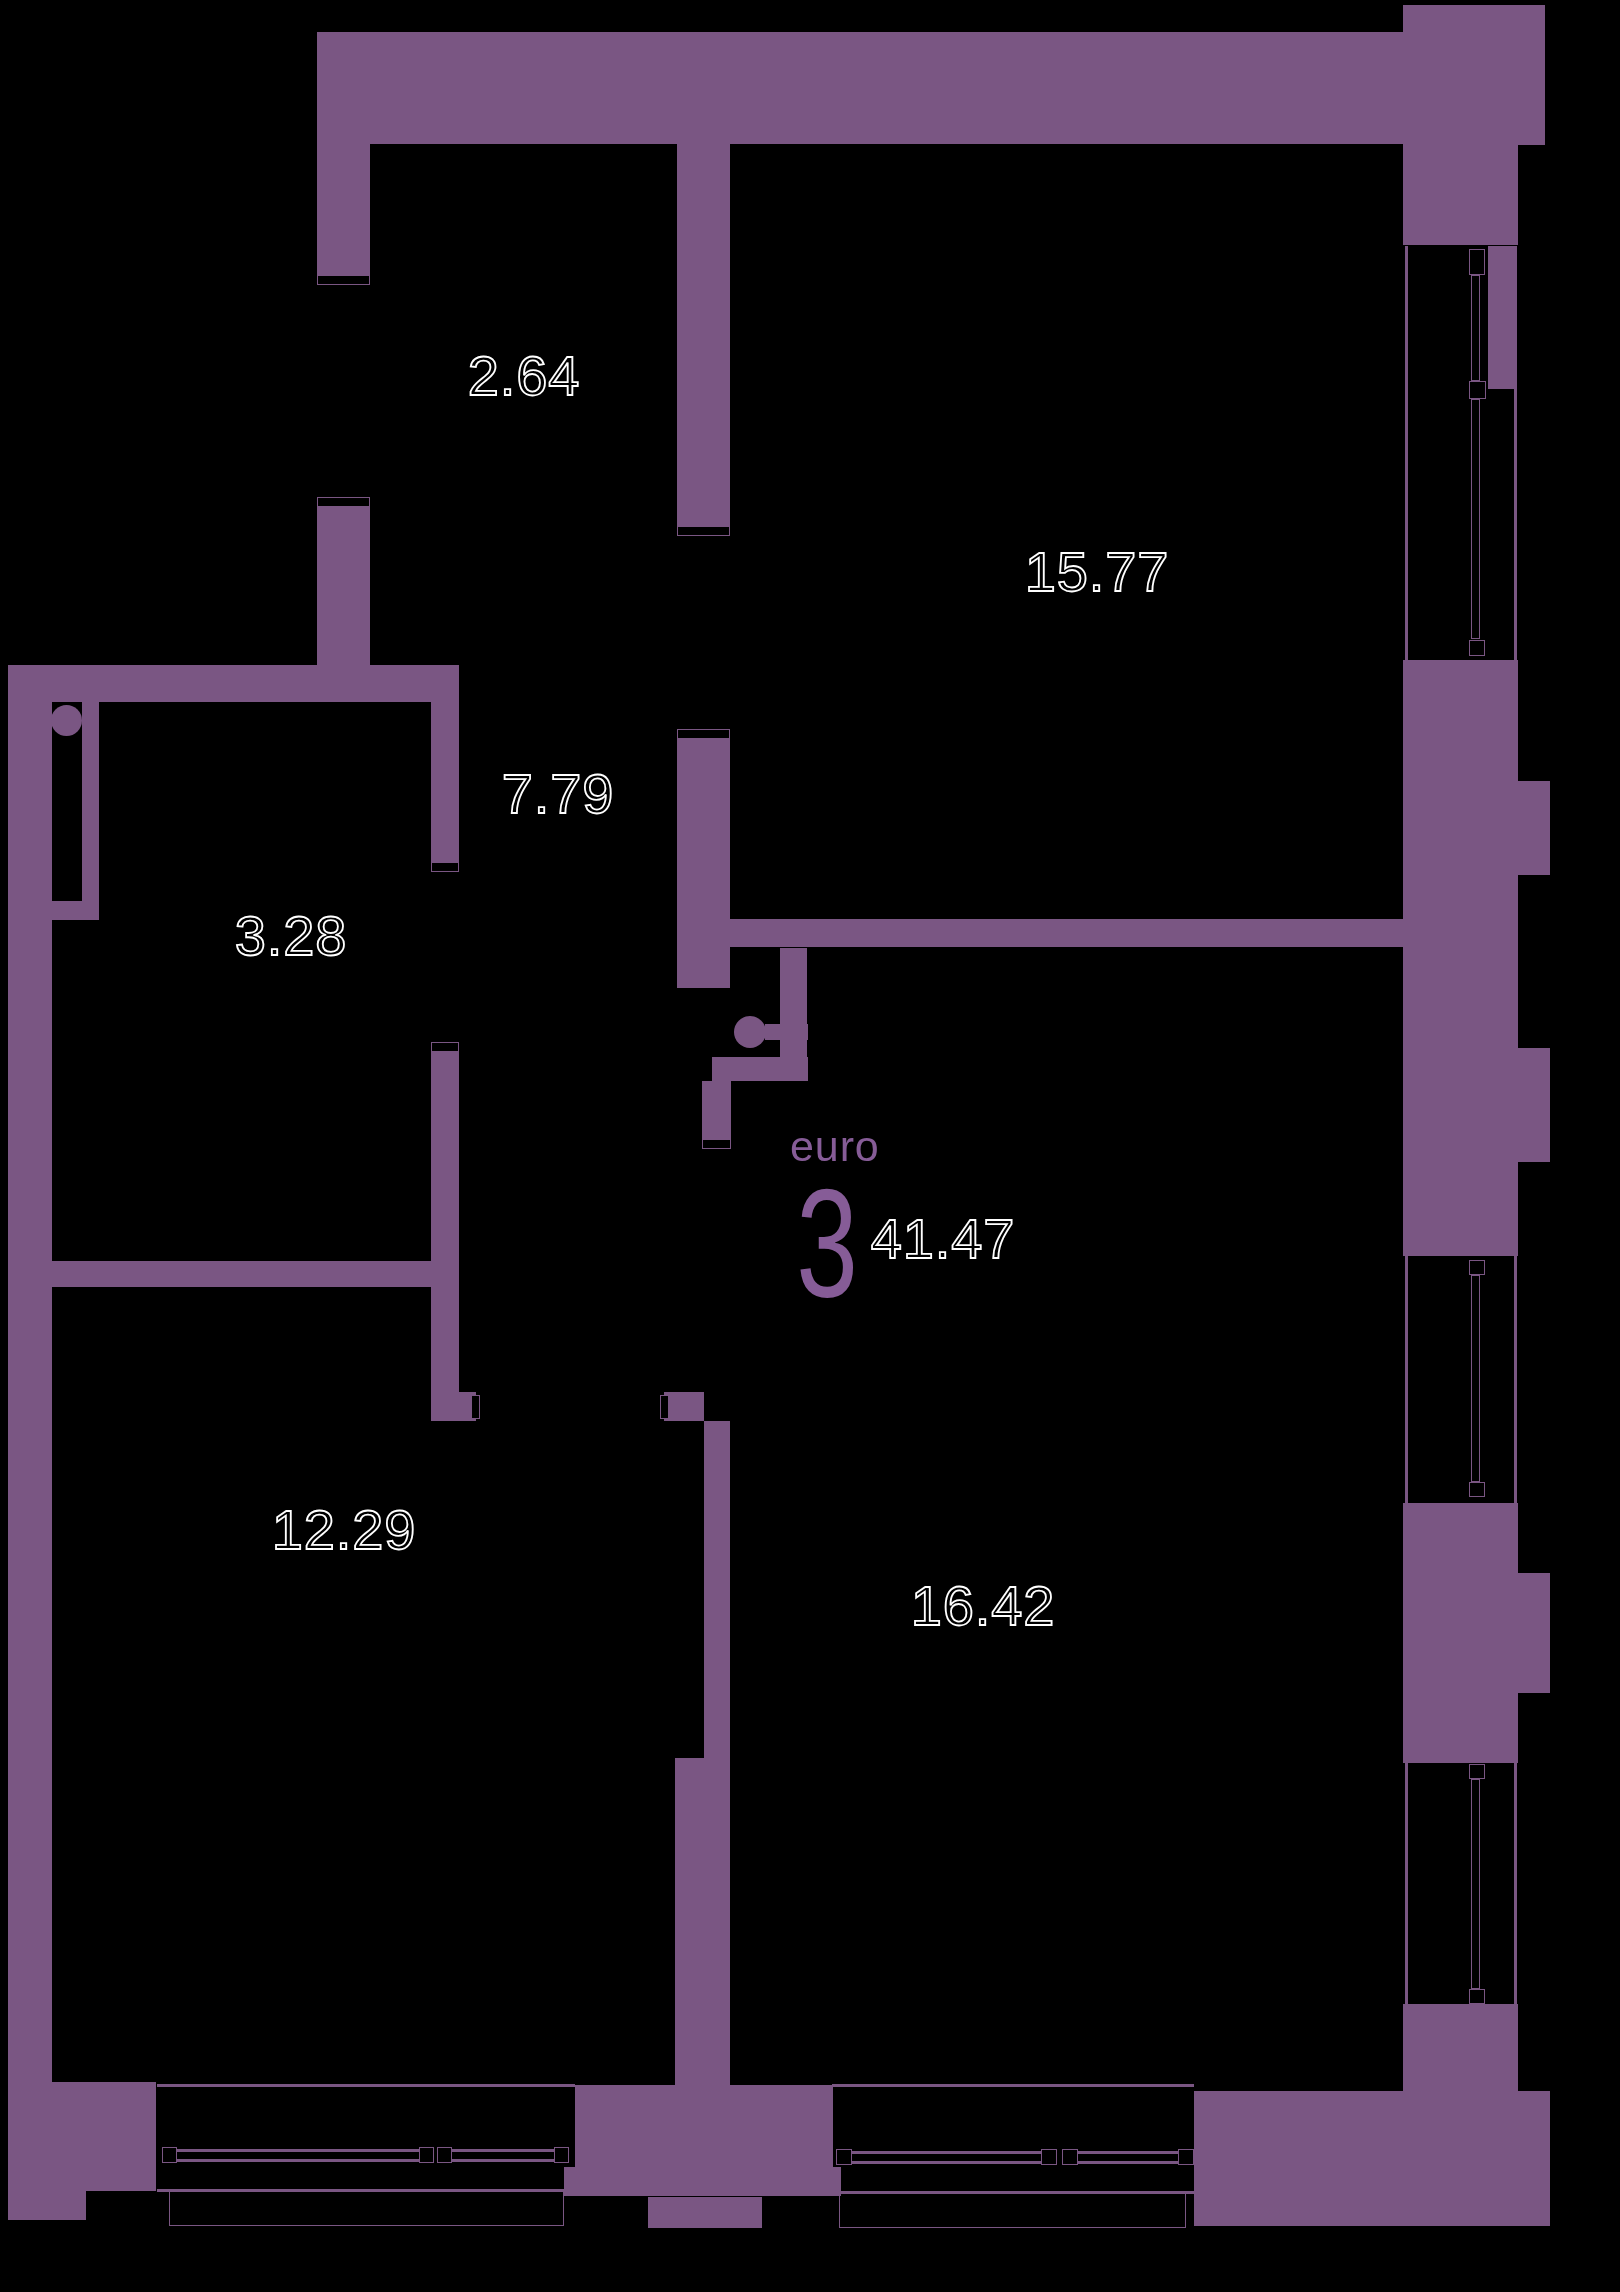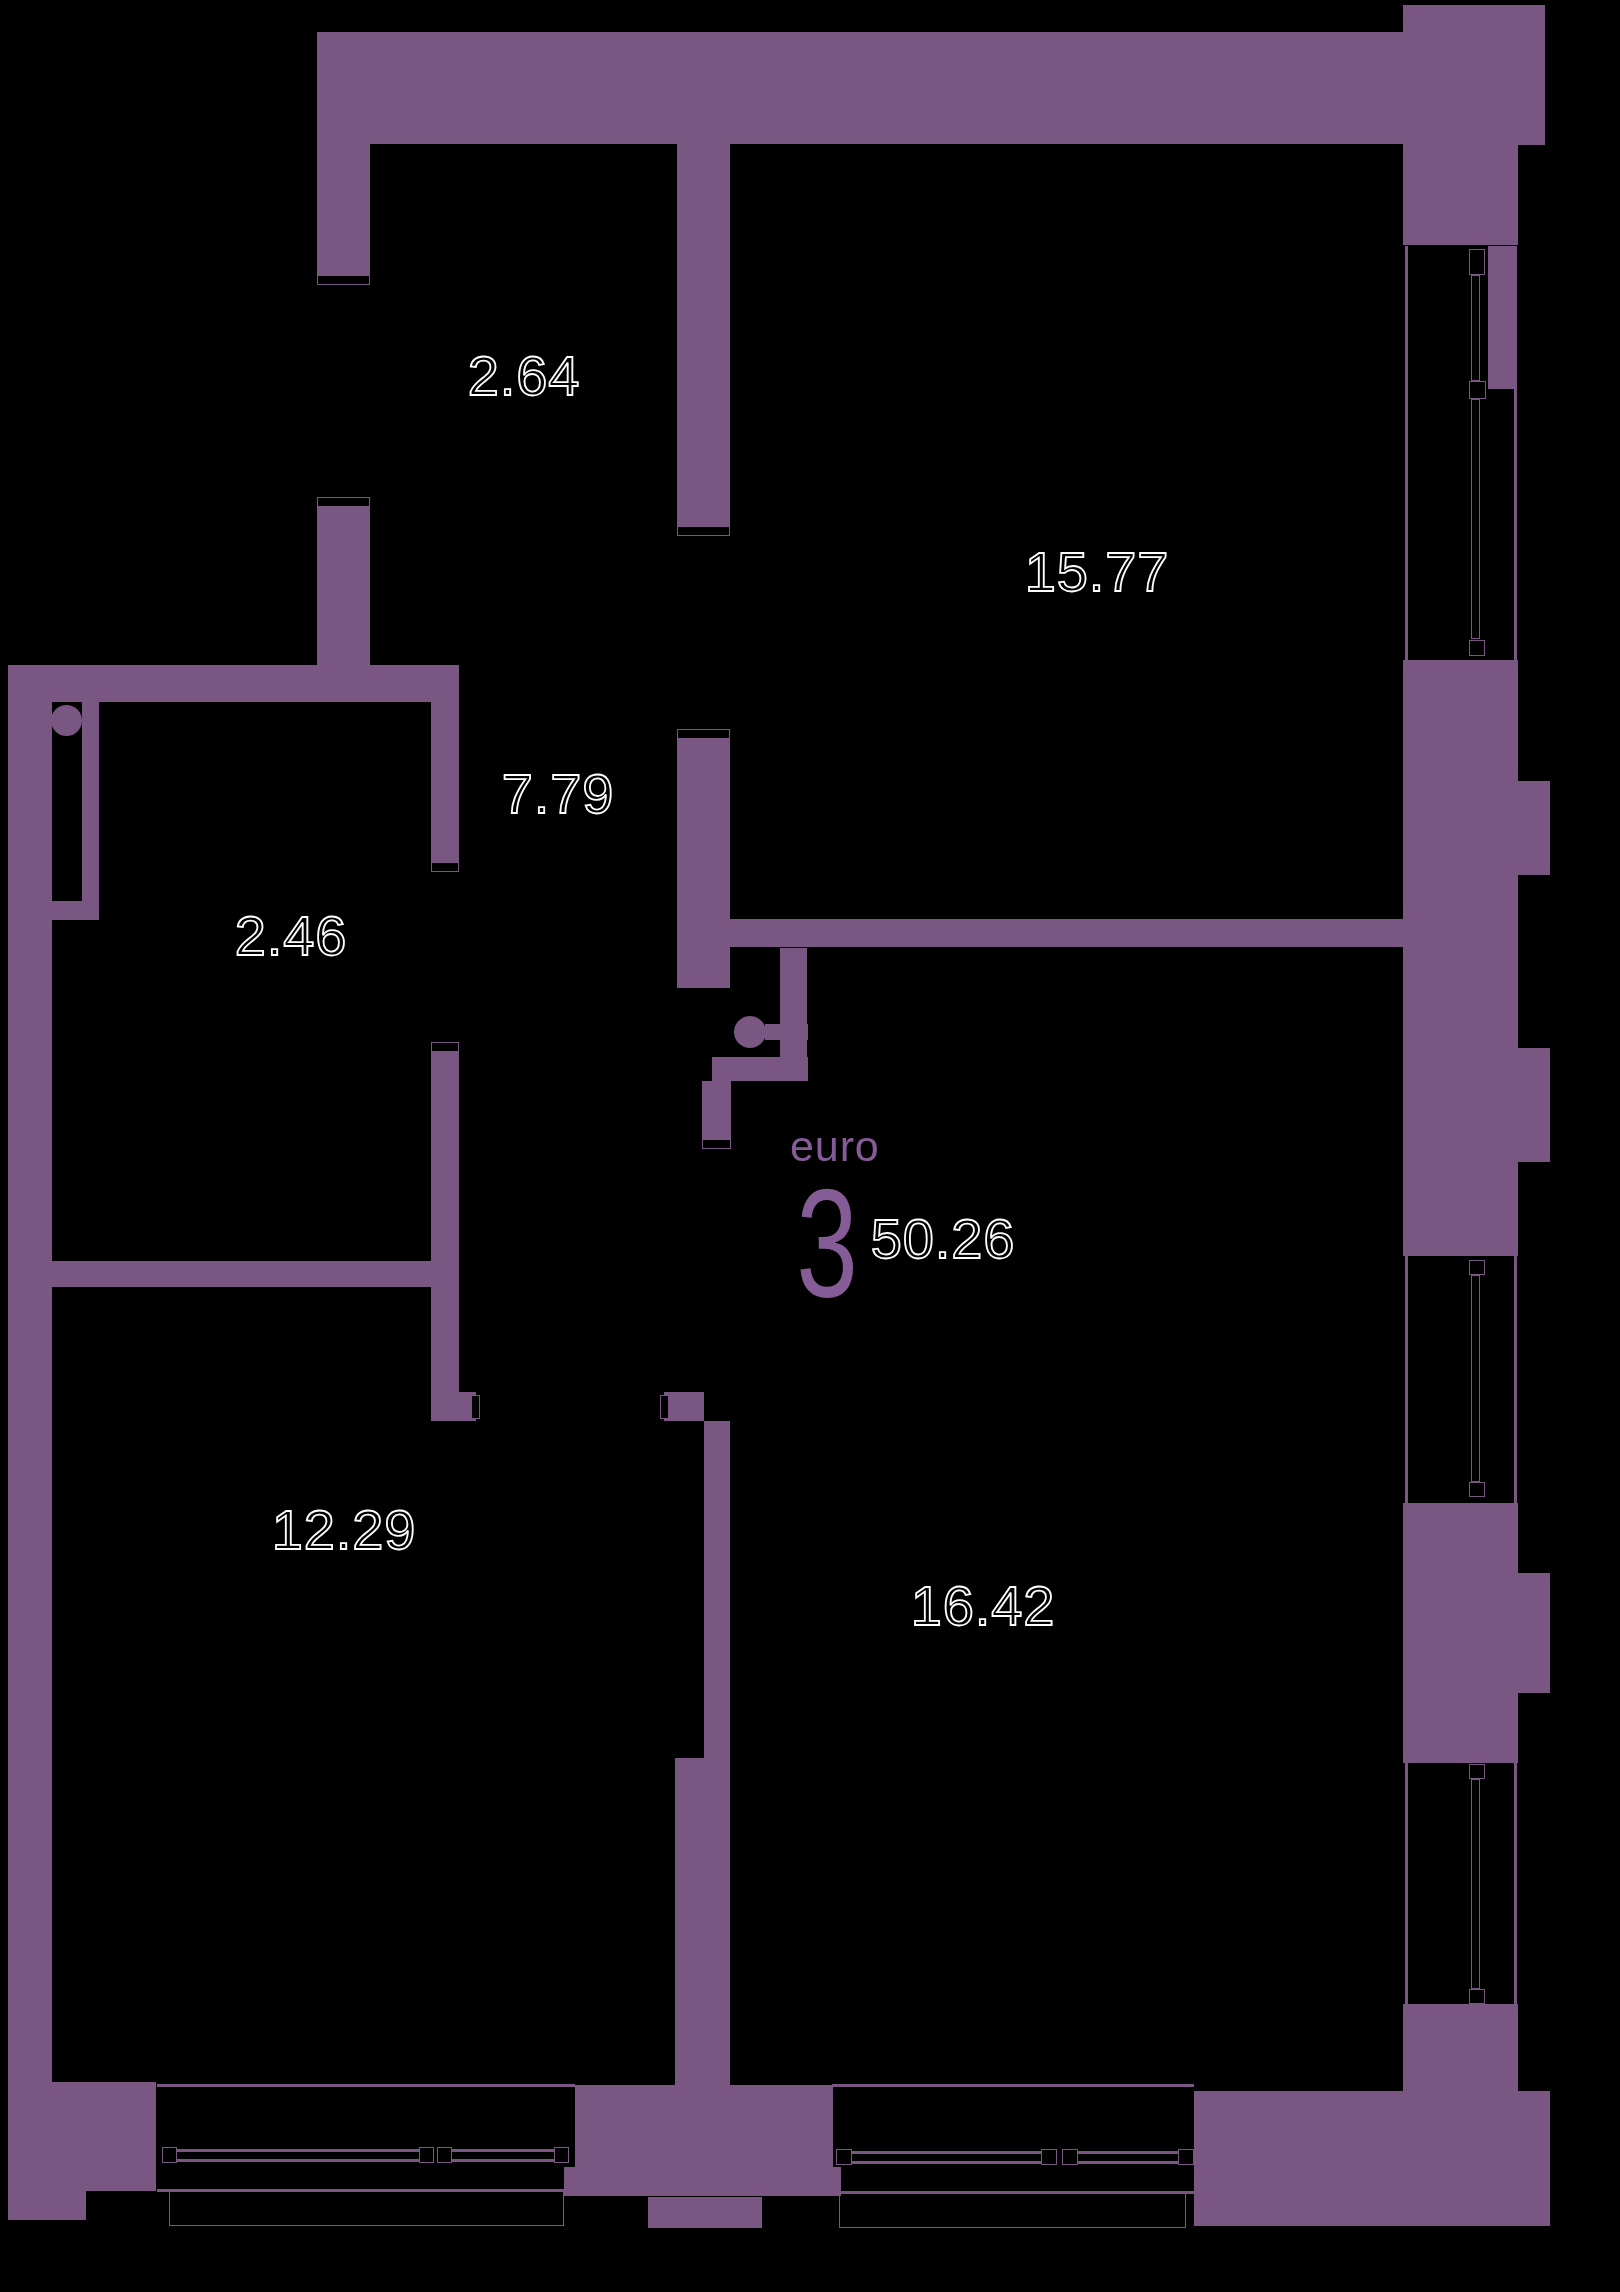--- a/index.html
+++ b/index.html
@@ -139,22 +139,22 @@
   <div class="wframe" style="left:1054px;top:2149px;width:15.5px;height:16.4px;"></div>
   <div class="ln" style="left:1069px;top:2151px;width:101px;height:2.7px;"></div>
   <div class="ln" style="left:1069px;top:2161px;width:101px;height:2.7px;"></div>
   <div class="wframe" style="left:1170px;top:2149px;width:15.5px;height:16.4px;"></div>
   <div class="ln" style="left:824px;top:2191px;width:362px;height:2.7px;"></div>
   <div class="sill" style="left:831px;top:2191px;width:347px;height:37px;"></div>
 
   <div class="area" style="left:516px;top:375px;">2.64</div>
   <div class="area" style="left:1089px;top:571px;">15.77</div>
   <div class="area" style="left:550px;top:793px;">7.79</div>
-  <div class="area" style="left:283px;top:935px;">2.46</div>
+  <div class="area" style="left:283px;top:935px;">3.28</div>
   <div class="area" style="left:336px;top:1529px;">12.29</div>
   <div class="area" style="left:975px;top:1605px;">16.42</div>
 
   <div class="euro-label">euro</div>
   <div class="unit-number">3</div>
-  <div class="total-area">50.26</div>
+  <div class="total-area">41.47</div>
 
 </div>
 
 
 </body></html>

